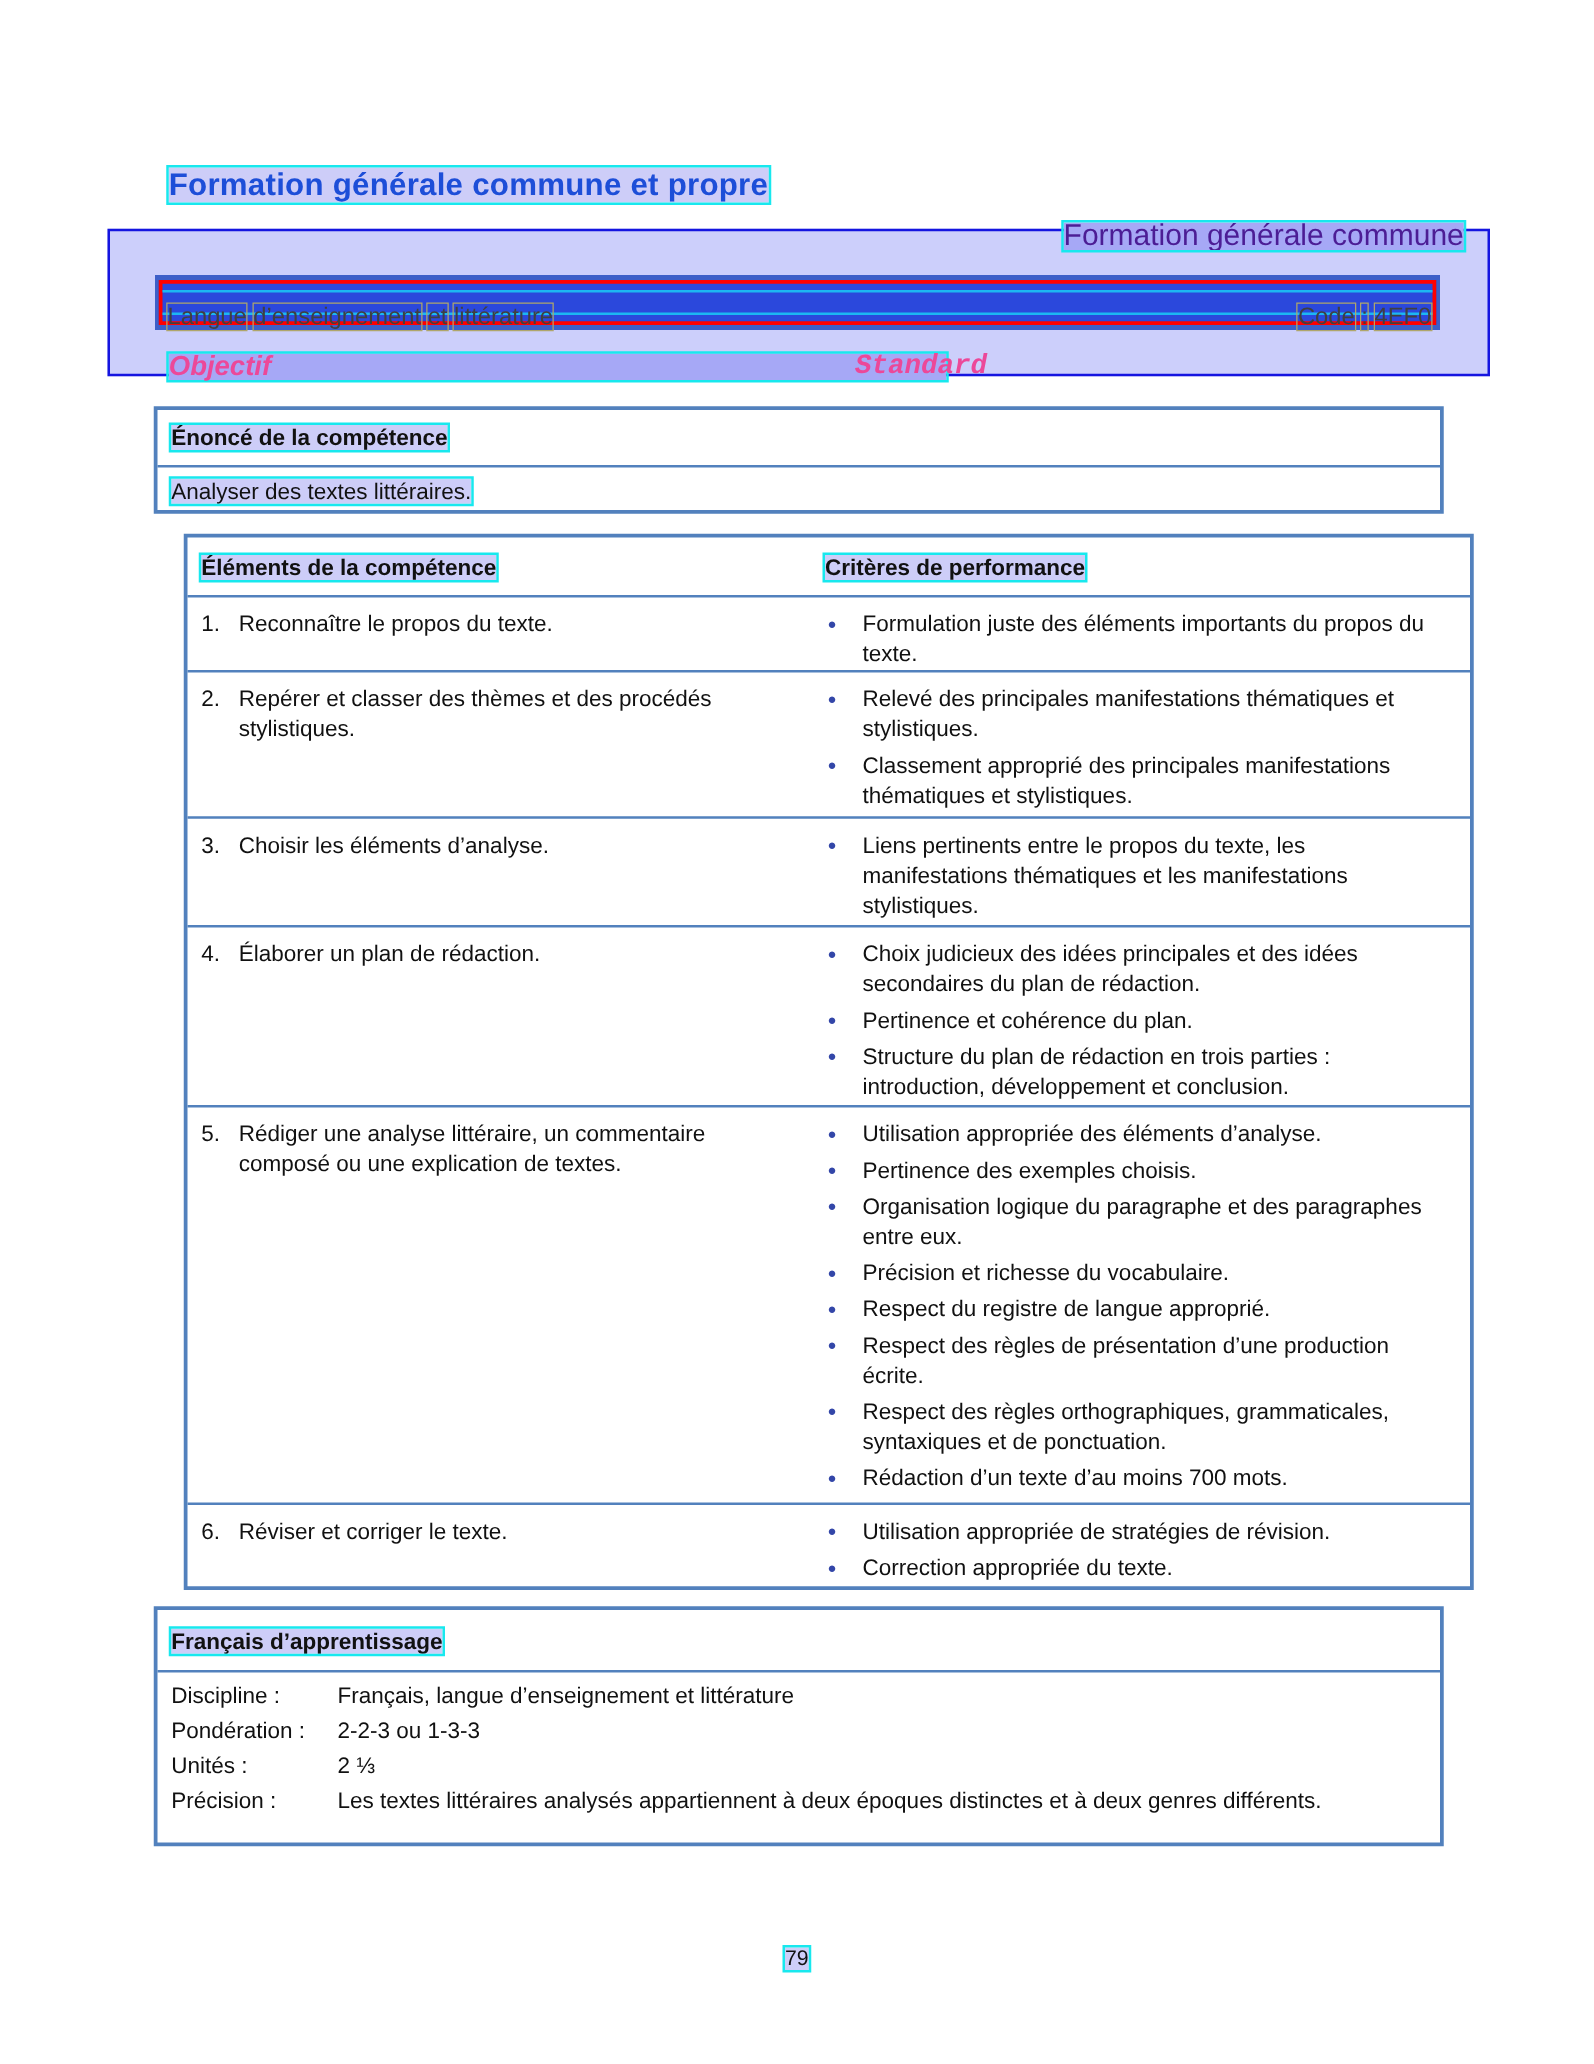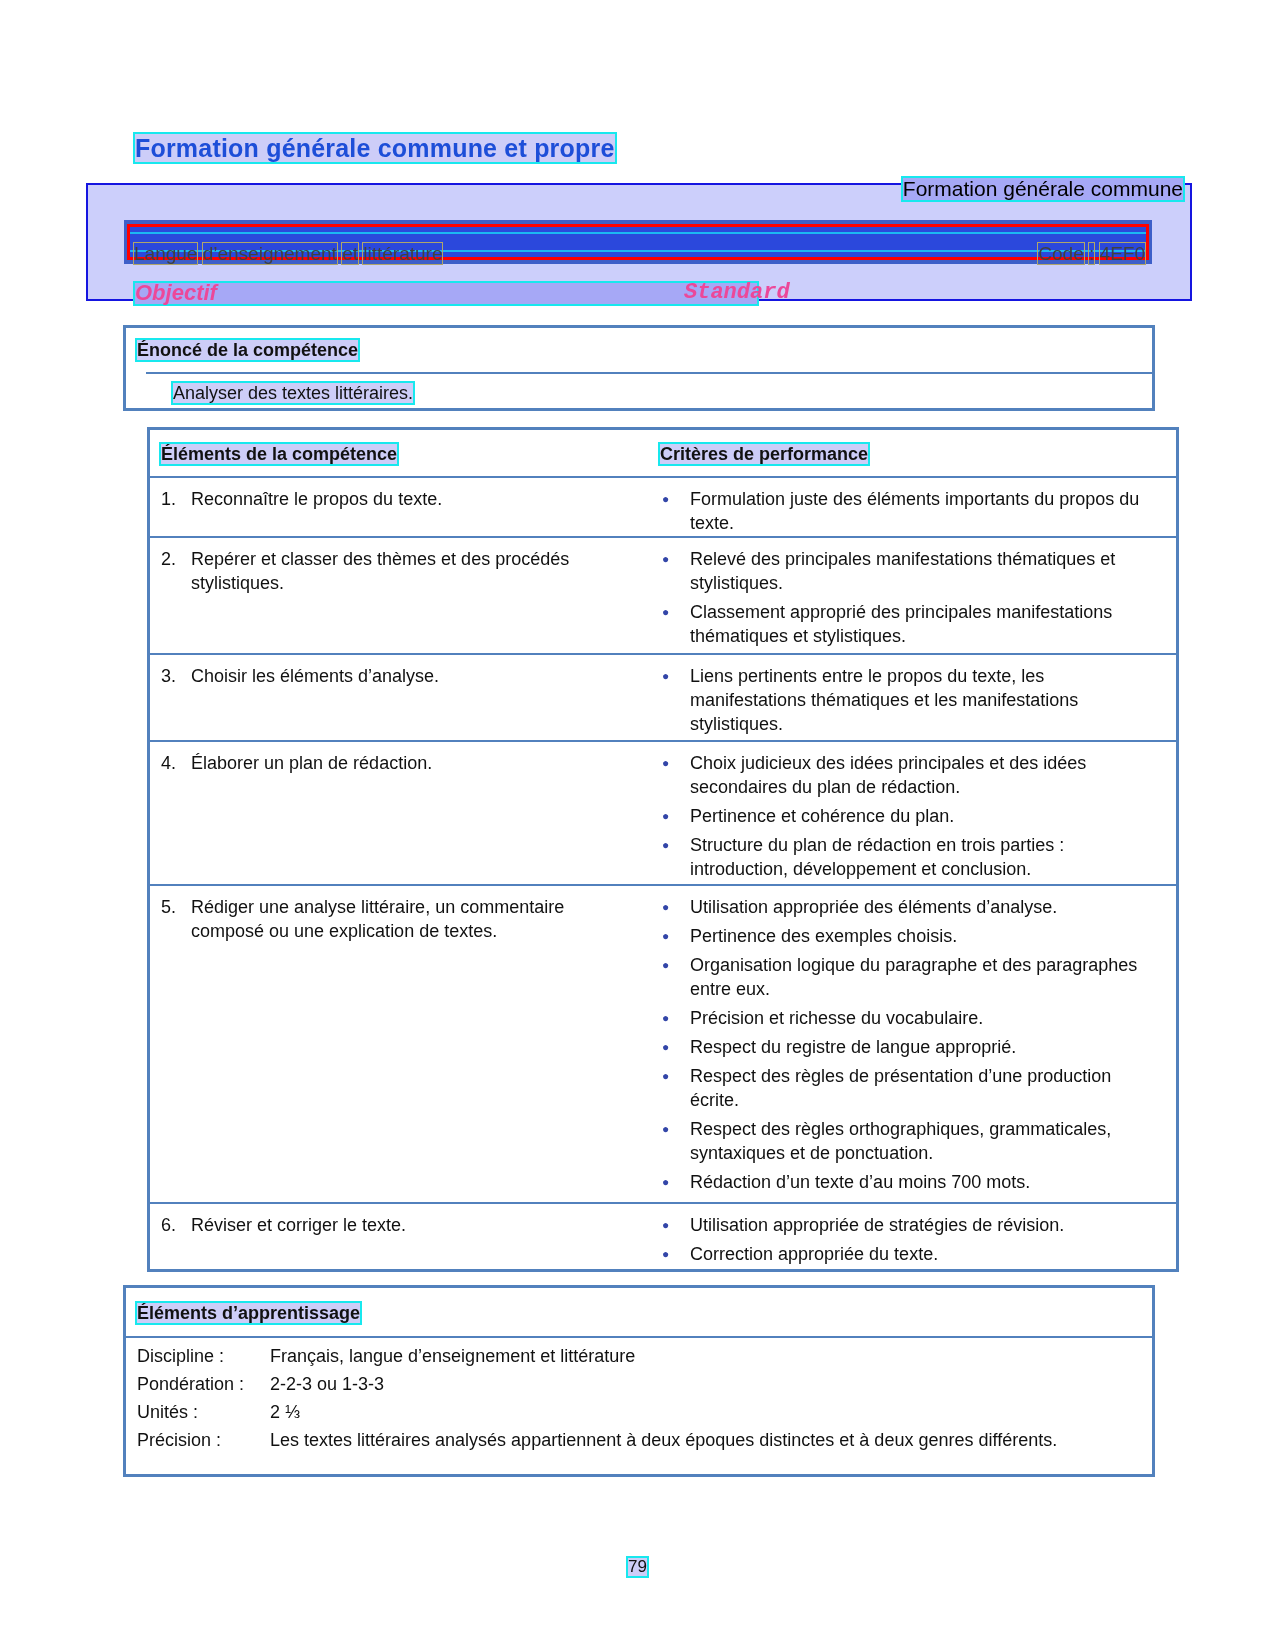--- a/index.html
+++ b/index.html
@@ -12,21 +12,21 @@
   .hl { background: #cdcdf8; outline: 2px solid #18e8ee; }
   .main-title {
     left: 135px; top: 134px; font-size: 25px; color: #1d4ed8; font-weight: bold;
     line-height: 28px; white-space: nowrap; letter-spacing: 0.2px;
   }
   .header-box {
     left: 86px; top: 183px; width: 1106px; height: 118px;
     background: #cccffb; border: 2px solid #1515e0; box-sizing: border-box;
   }
   .sub-title {
-    right: 92px; top: 178px; font-size: 21px; color: #000000; line-height: 22px;
+    right: 104px; top: 178px; font-size: 24px; color: #4c1d95; line-height: 22px;
     white-space: nowrap; background: #a6a8f6; outline: 2px solid #18e8ee;
   }
   .bar-outer {
     left: 124px; top: 220px; width: 1028px; height: 44px; background: #3d5fc8;
   }
   .bar-red {
     left: 127px; top: 224px; width: 1022px; height: 36px;
     border: 3px solid #ff0000; box-sizing: border-box; background: #2b48dc;
   }
   .bar-line-top { left: 130px; top: 232px; width: 1016px; height: 2px; background: #1cb7f2; }
@@ -51,21 +51,21 @@
   .box {
     left: 123px; width: 1032px; border: 3px solid #5281bd; box-sizing: border-box;
     background: #fff;
   }
   .row-sep { border-top: 2px solid #5281bd; }
   .bold { font-weight: bold; }
   .cell-text { font-size: 18px; line-height: 24px; color: #111; }
 
   .enonce-box { top: 325px; height: 86px; }
   .enonce-head { height: 44px; padding: 10px 16px 0 11px; box-sizing: border-box; }
-  .enonce-body { padding: 7px 0 0 27px; box-sizing: border-box; height: 36px; margin-left: 20px; }
+  .enonce-body { padding: 7px 0 0 11px; box-sizing: border-box; height: 36px; }
 
   .elements-box { top: 427px; height: 845px; margin-left: 24px; }
   .el-row { display: flex; box-sizing: border-box; }
   .el-left { width: 510px; padding-left: 11px; box-sizing: border-box; }
   .el-right { flex: 1; box-sizing: border-box; }
   .el-head { height: 46px; padding-top: 12px; }
   .el-item { display: flex; }
   .el-num { width: 30px; flex: none; }
   .el-txt { width: 440px; }
   .crit { display: flex; margin-bottom: 5px; }
@@ -248,21 +248,21 @@
             <span class="crit-bullet">●</span>
             <span class="crit-txt">Correction appropriée du texte.</span>
           </div>
         </div>
       </div>
     </div>
 </div>
 
 <div class="abs box act-box">
   <div class="act-head">
-    <span class="cell-text bold hl">Éléments d’apprentissage</span>
+    <span class="cell-text bold hl">Français d’apprentissage</span>
   </div>
   <div class="act-body row-sep">
     <div class="kv cell-text">
       <span class="kv-k">Discipline :</span>
       <span class="kv-v">Français, langue d’enseignement et littérature</span>
     </div>
     <div class="kv cell-text">
       <span class="kv-k">Pondération :</span>
       <span class="kv-v">2-2-3 ou 1-3-3</span>
     </div>

